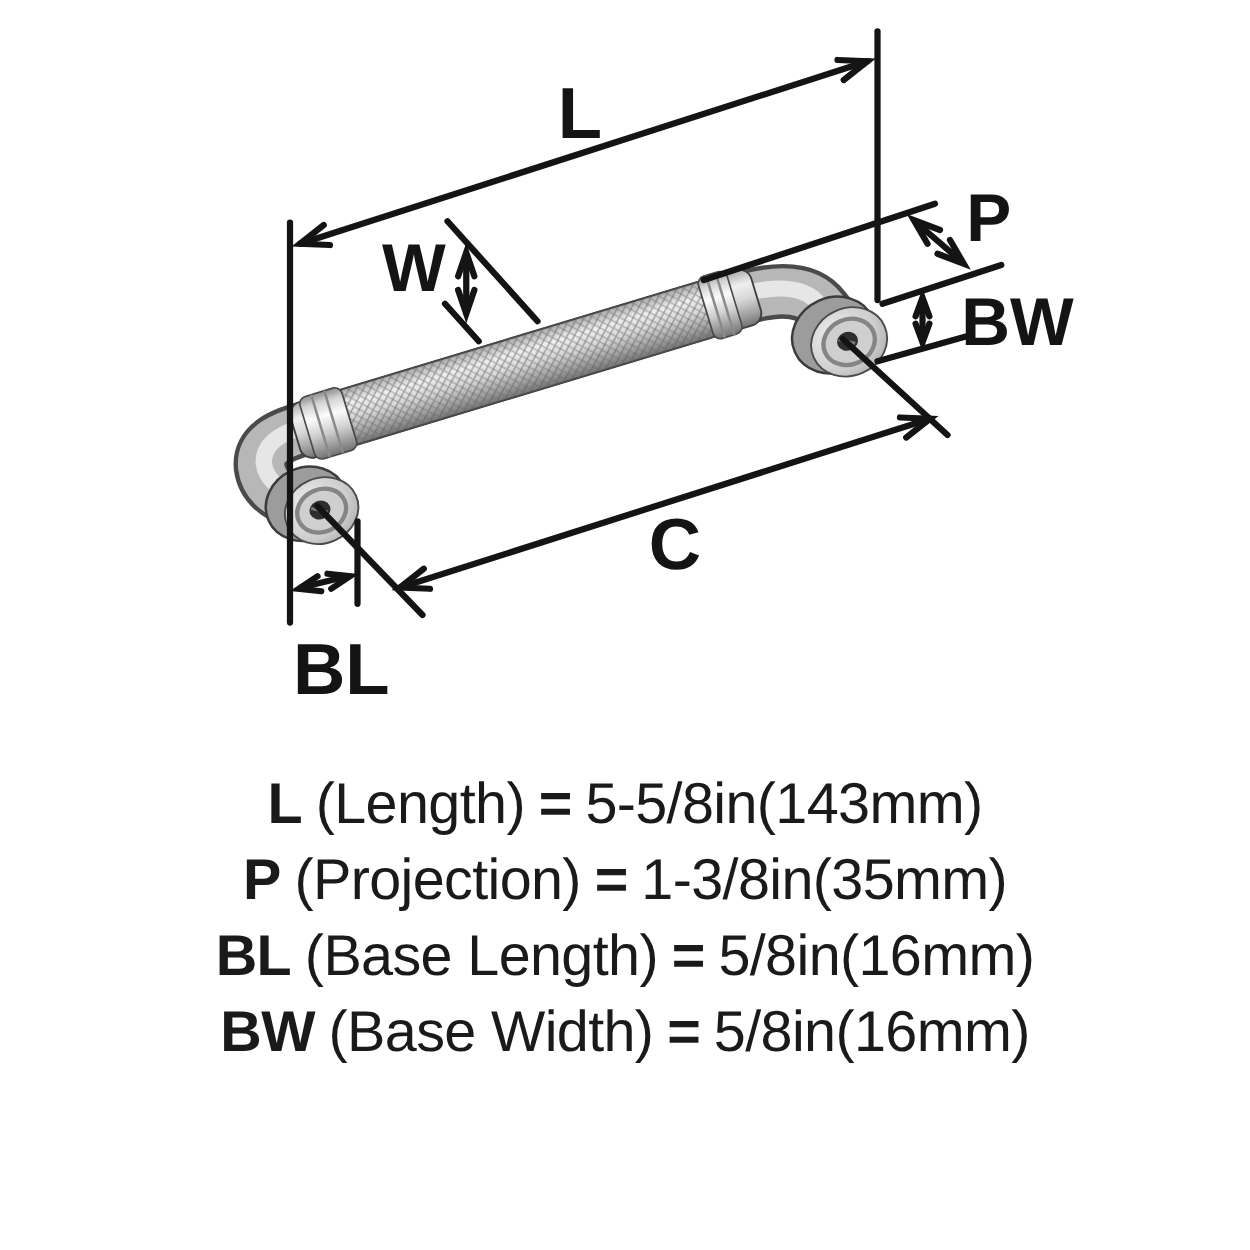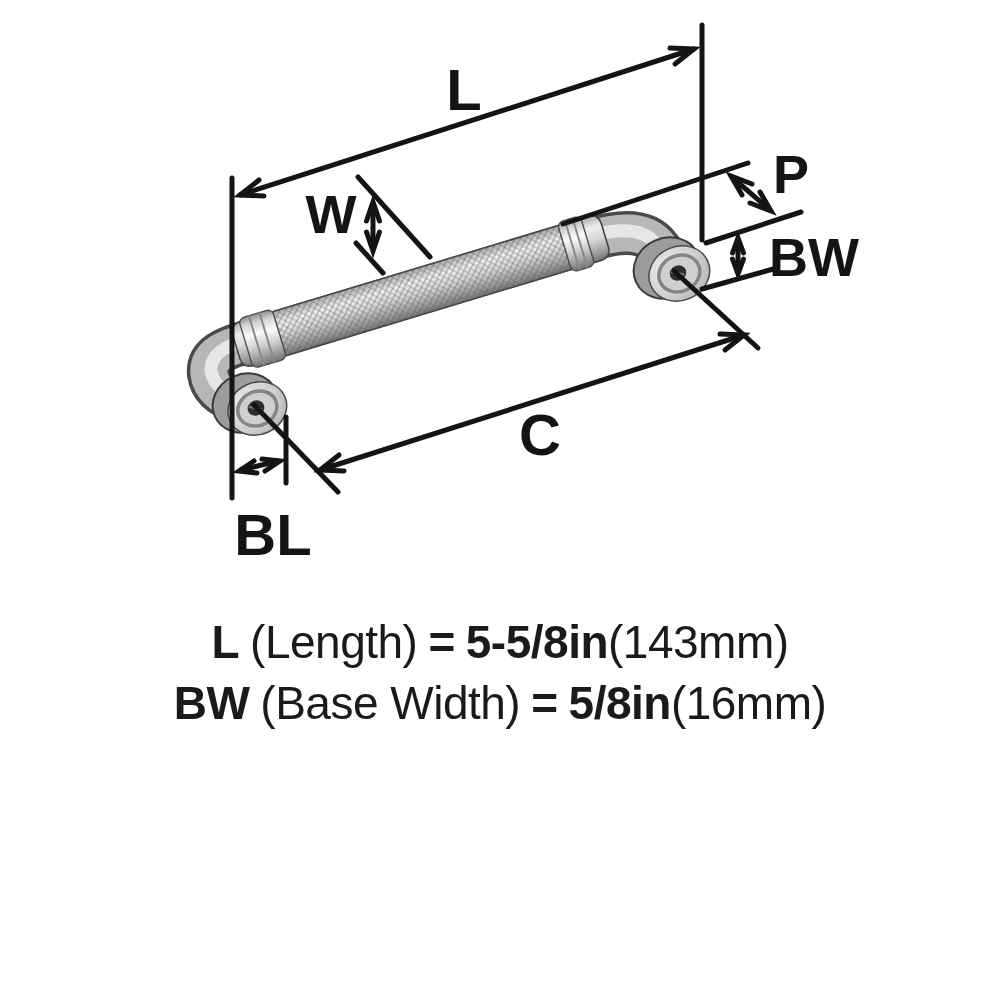--- a/index.html
+++ b/index.html
@@ -30,21 +30,21 @@
   .legend-row{
     font-size:46px;
     line-height:61px;
     height:61px;
     white-space:nowrap;
     letter-spacing:-0.5px;
   }
   .legend-row .k{font-weight:700;margin-right:11px;}
   .legend-row .n{font-weight:400;margin-right:11px;text-align:right;}
   .legend-row .e{font-weight:700;margin-right:11px;}
-  .legend-row .v{font-weight:700;}
+  .legend-row .v{font-weight:400;}
   .legend-row .m{font-weight:400;}
 </style>
 </head>
 <body>
 
 <div class="stage">
 
   <svg class="diagram" viewBox="0 0 1000 600" aria-hidden="true">
     <defs>
       <linearGradient id="barGrad" x1="0" y1="-27" x2="0" y2="27" gradientUnits="userSpaceOnUse">
@@ -178,17 +178,23 @@
     <text class="dim-label" x="814" y="276" font-size="54" text-anchor="middle">BW</text>
     <text class="dim-label" x="540" y="455" font-size="58" text-anchor="middle">C</text>
     <text class="dim-label" x="273" y="555" font-size="58" text-anchor="middle">BL</text>
   </svg>
 
   <div class="legend">
     <div class="legend-row">
       <span class="k">L</span><span class="n">(Length)</span><span class="e">=</span><span class="v">5-5/8in</span><span class="m">(143mm)</span>
     </div>
     <div class="legend-row">
+      <span class="k">P</span><span class="n">(Projection)</span><span class="e">=</span><span class="v">1-3/8in</span><span class="m">(35mm)</span>
+    </div>
+    <div class="legend-row">
+      <span class="k">BL</span><span class="n">(Base Length)</span><span class="e">=</span><span class="v">5/8in</span><span class="m">(16mm)</span>
+    </div>
+    <div class="legend-row">
       <span class="k">BW</span><span class="n">(Base Width)</span><span class="e">=</span><span class="v">5/8in</span><span class="m">(16mm)</span>
     </div>
   </div>
 
 </div>
 
 </body></html>

